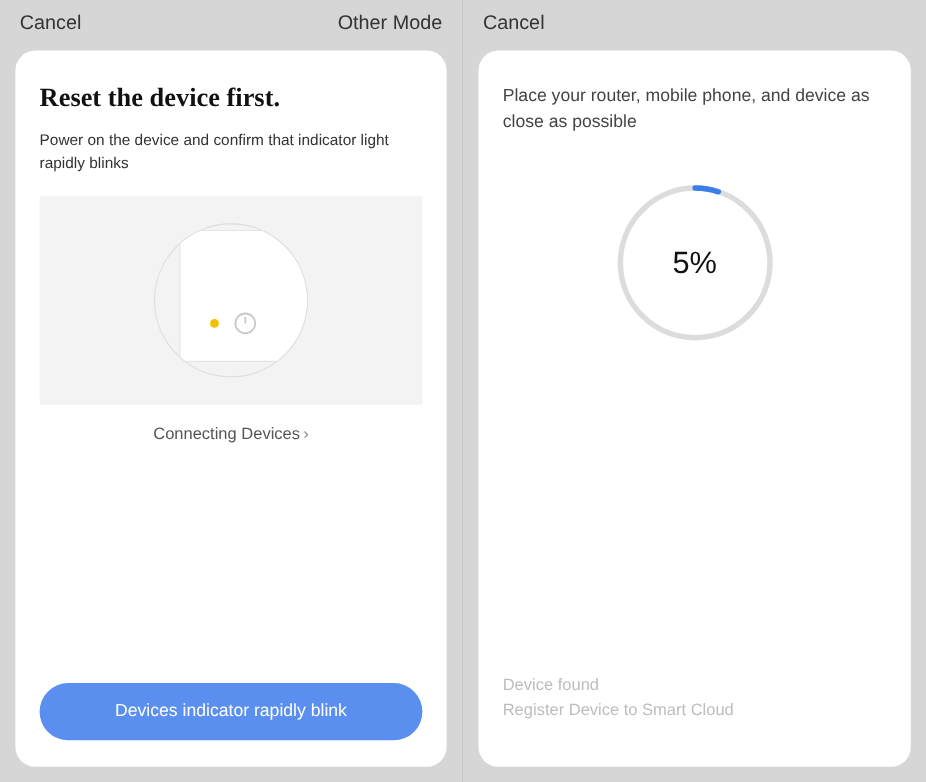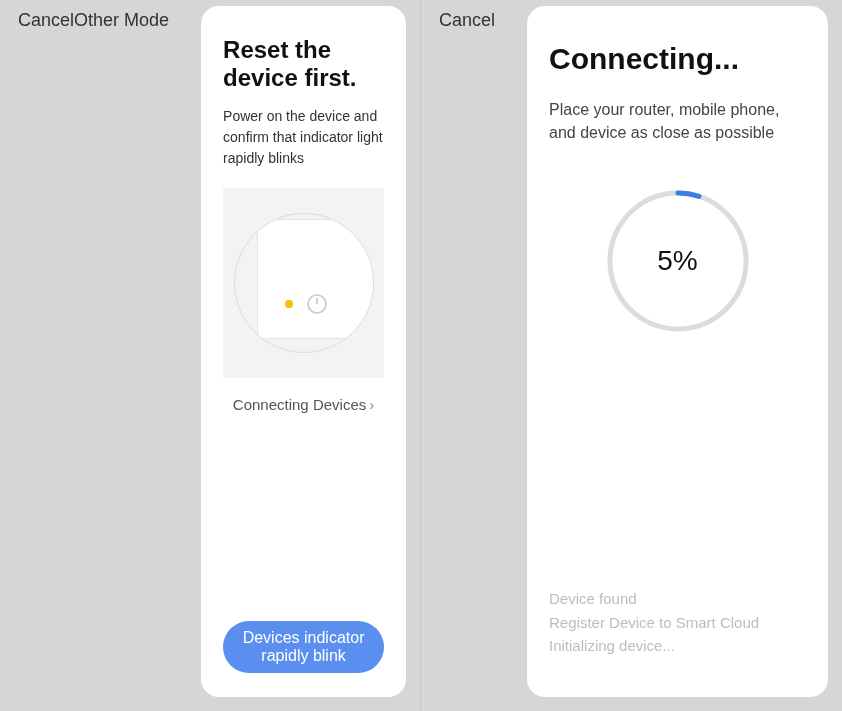--- a/index.html
+++ b/index.html
@@ -9,21 +9,21 @@
     width: 842px;
     height: 711px;
     display: flex;
     overflow: hidden;
   }
   .phone-panel {
     width: 50%;
     height: 100%;
     background: #d6d6d6;
     display: flex;
-    flex-direction: row;
+    flex-direction: column;
     position: relative;
   }
   .phone-panel.left { border-right: 1px solid #c8c8c8; }
   .top-bar {
     height: 40px;
     display: flex;
     align-items: center;
     justify-content: space-between;
     padding: 0 18px;
     font-size: 18px;
@@ -38,20 +38,21 @@
     display: flex;
     flex-direction: column;
     padding: 30px 22px 24px 22px;
     position: relative;
   }
   .title {
     font-size: 24px;
     font-weight: 700;
     color: #111;
     margin-bottom: 14px;
+    font-family: Liberation Serif, serif;
   }
   .desc {
     font-size: 14px;
     color: #333;
     line-height: 1.5;
     margin-bottom: 19px;
   }
   .illustration-box {
     background: #f3f3f3;
     border-radius: 2px;
@@ -191,30 +192,28 @@
     <button class="primary-btn">Devices indicator rapidly blink</button>
   </div>
 </div>
 
 <div class="phone-panel">
   <div class="top-bar">
     <span class="top-action">Cancel</span>
     <span></span>
   </div>
   <div class="card">
-    <div class="title-big">Connecting...</div>
     <div class="desc2">Place your router, mobile phone, and device as close as possible</div>
 
     <div class="progress-wrap">
       <svg viewBox="0 0 150 150">
         <circle class="progress-bg" cx="75" cy="75" r="68"></circle>
         <circle id="prog-arc" class="progress-fg" cx="75" cy="75" r="68" stroke-dasharray="427.3" stroke-dashoffset="405.9"></circle>
       </svg>
       <div class="progress-label">5%</div>
     </div>
 
     <div class="status-list">
       <div>Device found</div>
       <div>Register Device to Smart Cloud</div>
-      <div>Initializing device...</div>
     </div>
   </div>
 </div>
 
 </body></html>

